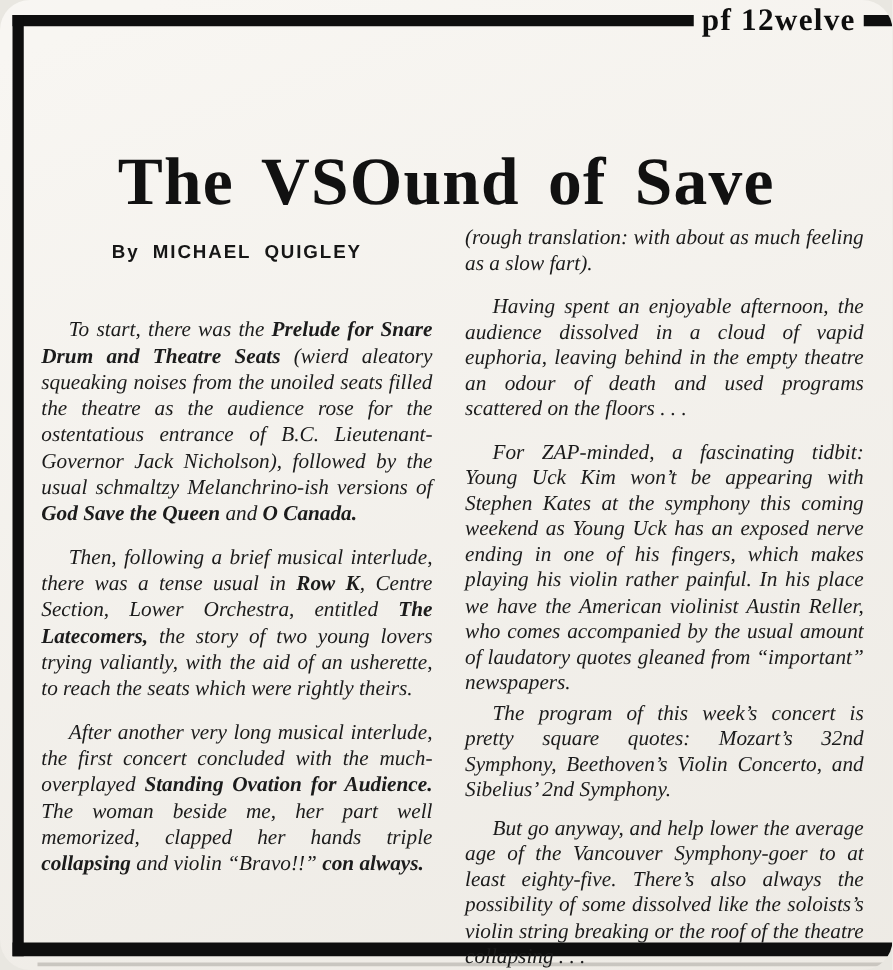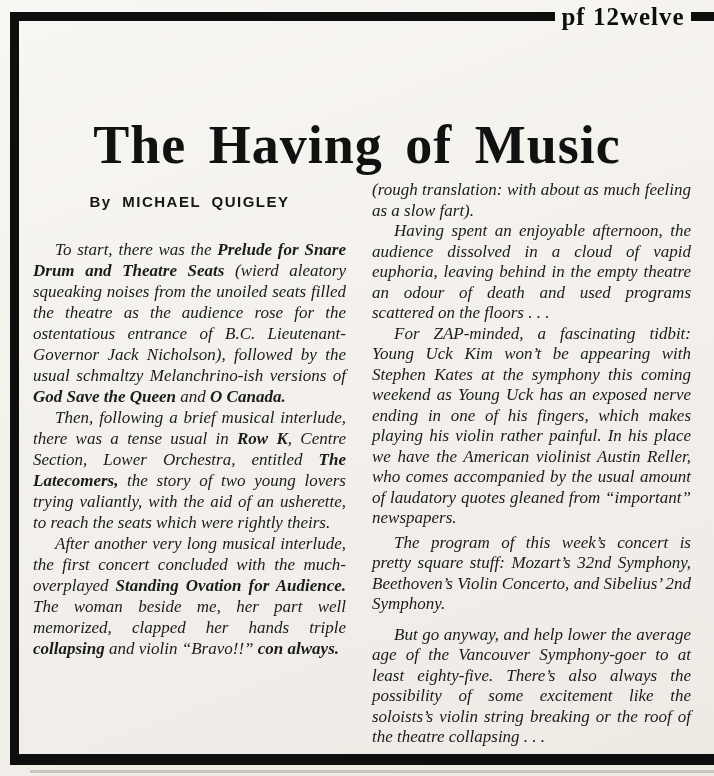--- a/index.html
+++ b/index.html
@@ -13,20 +13,21 @@
     background: #e9e7e1;
     font-family: "Liberation Serif", serif;
   }
   .page {
     position: relative;
     width: 714px; height: 776px;
     background: var(--paper);
     background-image: linear-gradient(160deg, rgba(255,255,255,.35), rgba(0,0,0,.03));
     color: var(--ink);
     overflow: hidden;
+    border-radius: 24px;
   }
   .bar { position: absolute; background: var(--frame); }
   .bar-top      { left: 10px;  top: 12px;  width: 545px; height: 9px; }
   .bar-top-right{ left: 691px; top: 12px;  width: 23px;  height: 9px; }
   .bar-left     { left: 10px;  top: 12px;  width: 9px;   height: 753px; }
   .bar-bottom   { left: 10px;  top: 754px; width: 704px; height: 11px; }
   .bar-shadow   { left: 30px;  top: 770px; width: 684px; height: 3px; background: #c9c6c0; }
 
   .header-label {
     position: absolute;
@@ -71,47 +72,47 @@
     text-align: justify;
     color: var(--ink);
     font-style: italic;
   }
   .col-left  { left: 33px;  top: 239px; width: 313px; line-height: 21px; }
   .col-right { left: 372px; top: 180px; width: 319px; line-height: 20.5px; }
 
   .col p {
     margin: 0;
   }
-  .col p.indent { text-indent: 22px; }
+  .col p.indent { text-indent: 22px; margin-top: 14px; }
   .col p.gap-sm { margin-top: 4px; }
   .col p.gap-md { margin-top: 10px; }
   .col .bold { font-weight: 700; }
 </style>
 </head>
 <body>
 
 <div class="page">
 
   <div class="bar bar-top"></div>
   <div class="header-label">pf 12welve</div>
   <div class="bar bar-top-right"></div>
   <div class="bar bar-left"></div>
   <div class="bar bar-bottom"></div>
   <div class="bar-shadow" style="position:absolute;"></div>
 
-  <h1 class="article-title">The Having of Music</h1>
+  <h1 class="article-title">The VSOund of Save</h1>
 
   <div class="byline">By MICHAEL QUIGLEY</div>
 
   <div class="col col-left">
       <p class="indent"><span>To start, there was the </span><span class="bold">Prelude for Snare Drum and Theatre Seats</span><span> (wierd aleatory squeaking noises from the unoiled seats filled the theatre as the audience rose for the ostentatious entrance of B.C. Lieutenant-Governor Jack Nicholson), followed by the usual schmaltzy Melanchrino-ish versions of </span><span class="bold">God Save the Queen</span><span> and </span><span class="bold">O Canada.</span></p>
       <p class="indent"><span>Then, following a brief musical interlude, there was a tense usual in </span><span class="bold">Row K</span><span>, Centre Section, Lower Orchestra, entitled </span><span class="bold">The Latecomers,</span><span> the story of two young lovers trying valiantly, with the aid of an usherette, to reach the seats which were rightly theirs.</span></p>
       <p class="indent"><span>After another very long musical interlude, the first concert concluded with the much-overplayed </span><span class="bold">Standing Ovation for Audience.</span><span> The woman beside me, her part well memorized, clapped her hands triple </span><span class="bold">collapsing</span><span> and violin “Bravo!!” </span><span class="bold">con always.</span></p>
     </div>
   <div class="col col-right">
       <p class=""><span>(rough translation: with about as much feeling as a slow fart).</span></p>
       <p class="indent"><span>Having spent an enjoyable afternoon, the audience dissolved in a cloud of vapid euphoria, leaving behind in the empty theatre an odour of death and used programs scattered on the floors . . .</span></p>
       <p class="indent"><span>For ZAP-minded, a fascinating tidbit: Young Uck Kim won’t be appearing with Stephen Kates at the symphony this coming weekend as Young Uck has an exposed nerve ending in one of his fingers, which makes playing his violin rather painful. In his place we have the American violinist Austin Reller, who comes accompanied by the usual amount of laudatory quotes gleaned from “important” newspapers.</span></p>
-      <p class="indent gap-sm"><span>The program of this week’s concert is pretty square stuff: Mozart’s 32nd Symphony, Beethoven’s Violin Concerto, and Sibelius’ 2nd Symphony.</span></p>
-      <p class="indent gap-md"><span>But go anyway, and help lower the average age of the Vancouver Symphony-goer to at least eighty-five. There’s also always the possibility of some excitement like the soloists’s violin string breaking or the roof of the theatre collapsing . . .</span></p>
+      <p class="indent gap-sm"><span>The program of this week’s concert is pretty square quotes: Mozart’s 32nd Symphony, Beethoven’s Violin Concerto, and Sibelius’ 2nd Symphony.</span></p>
+      <p class="indent gap-md"><span>But go anyway, and help lower the average age of the Vancouver Symphony-goer to at least eighty-five. There’s also always the possibility of some dissolved like the soloists’s violin string breaking or the roof of the theatre collapsing . . .</span></p>
     </div>
 
 </div>
 
 </body></html>

